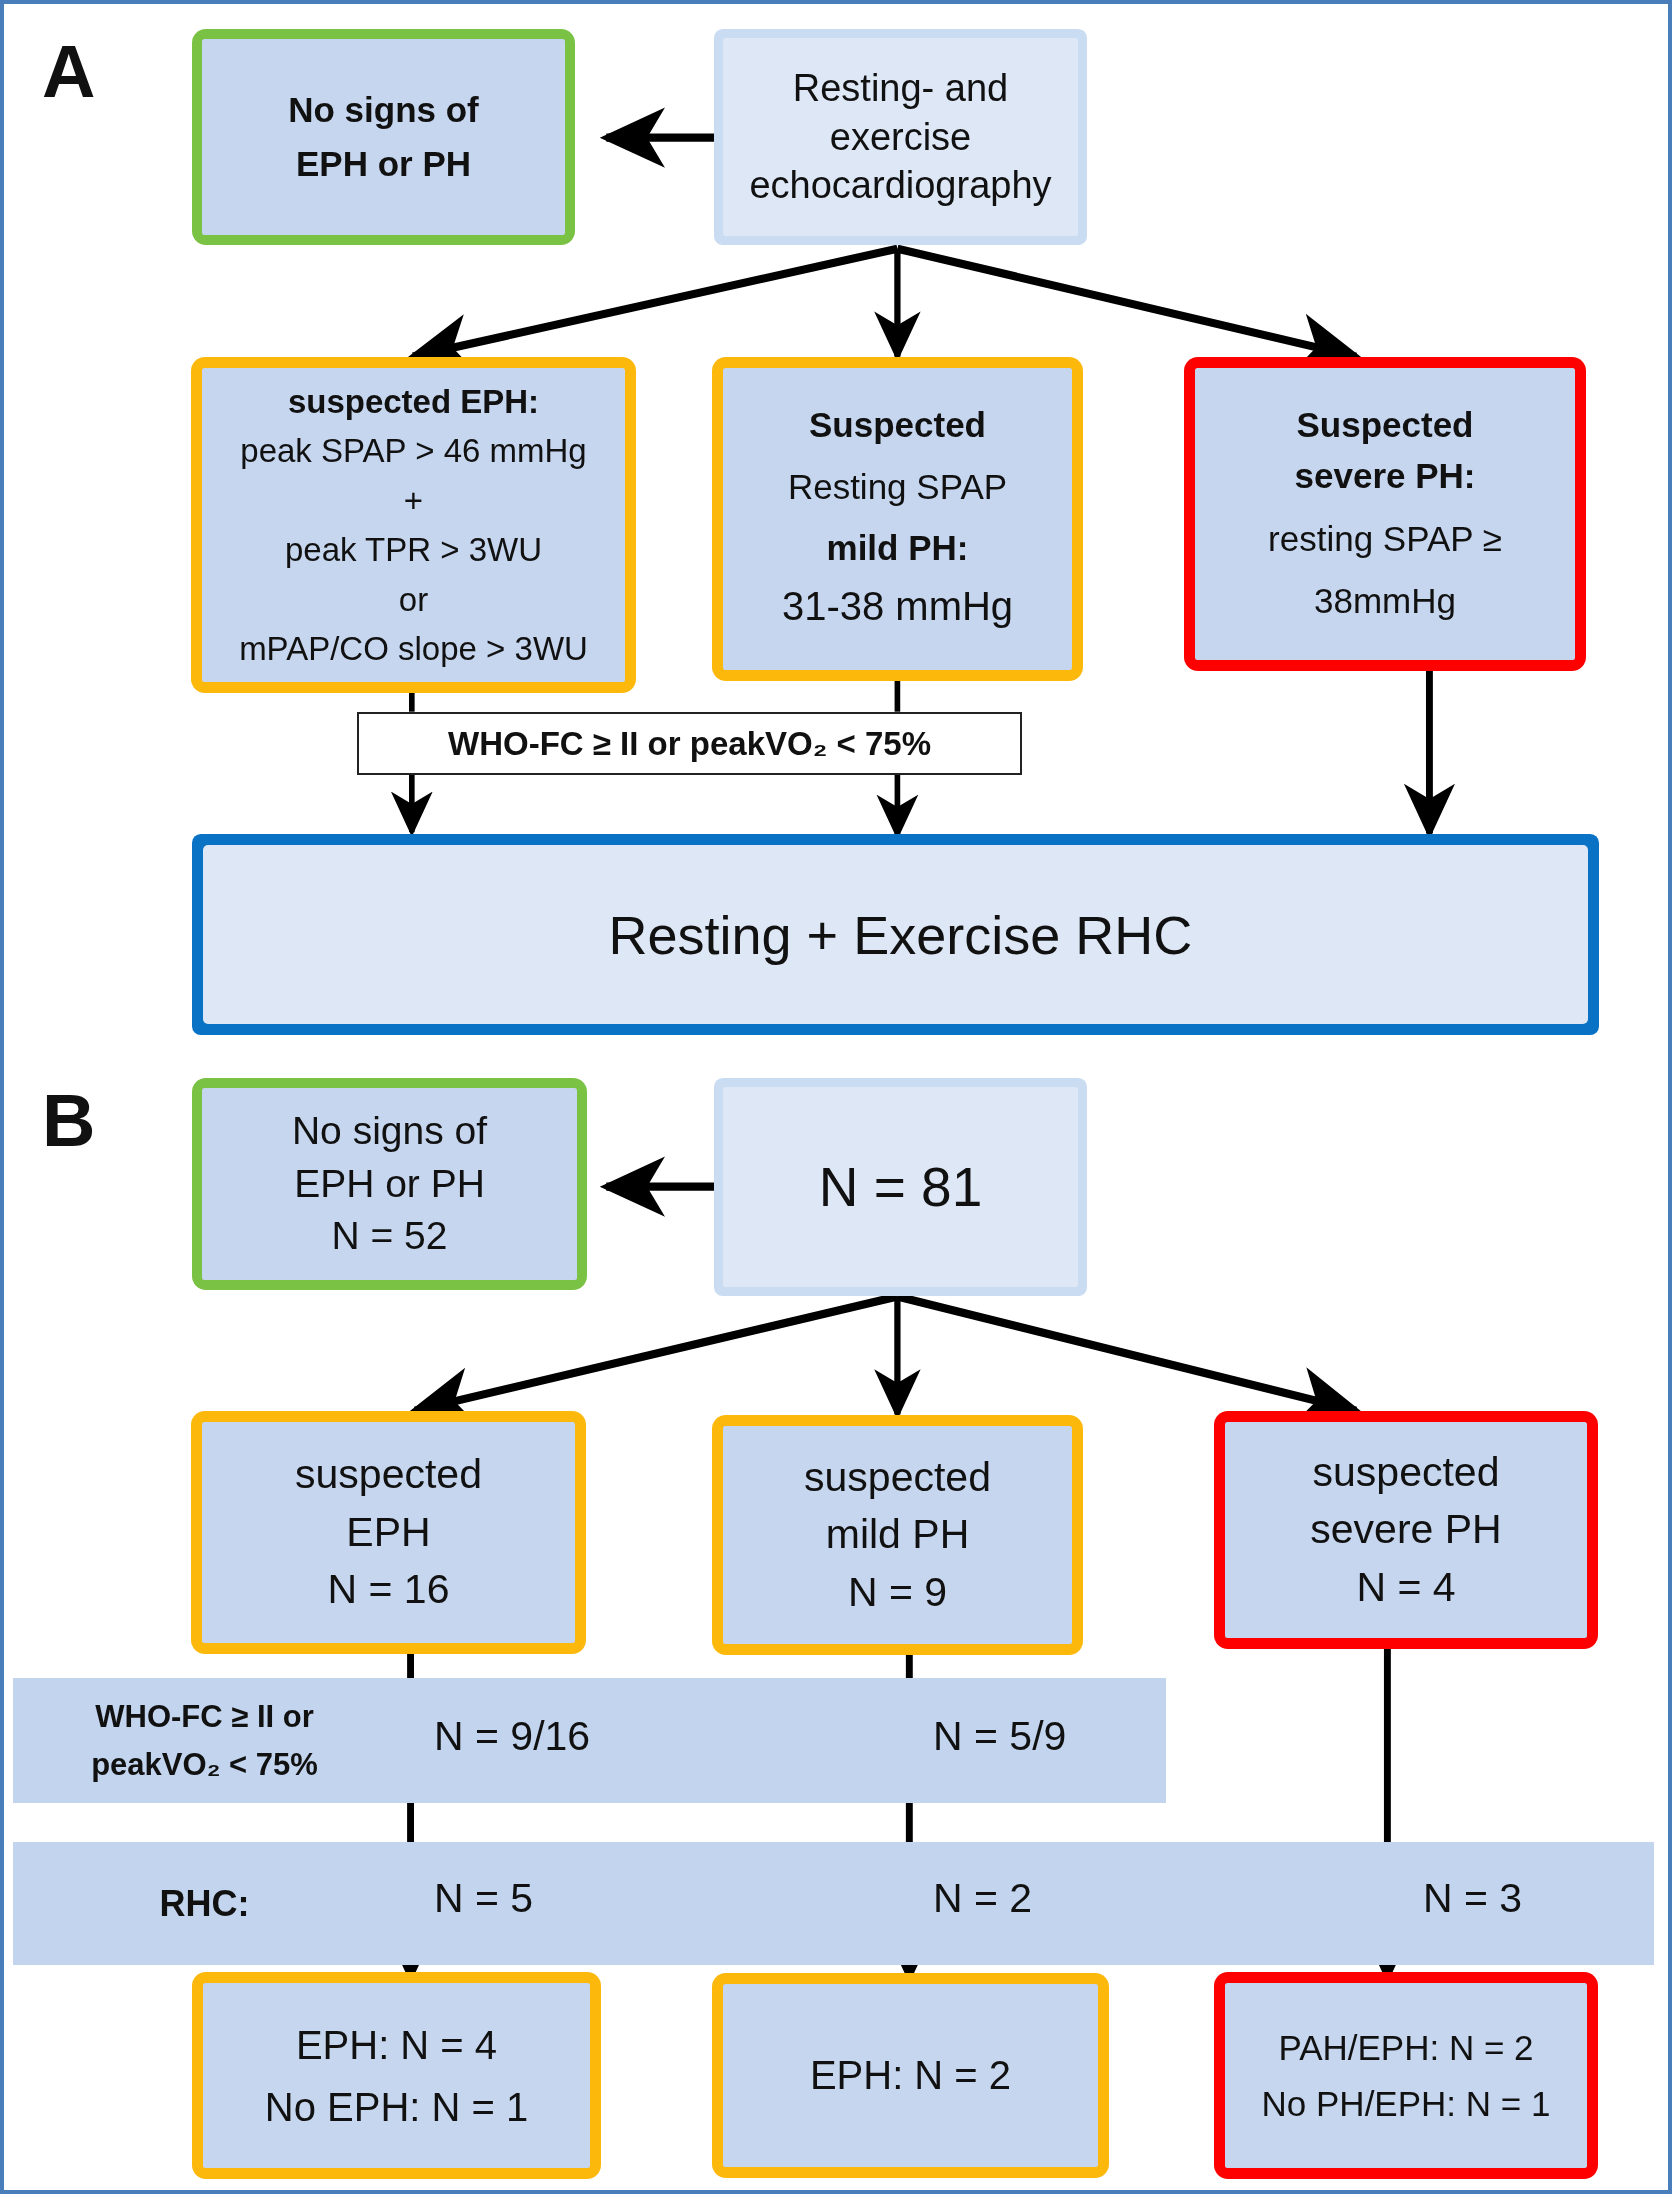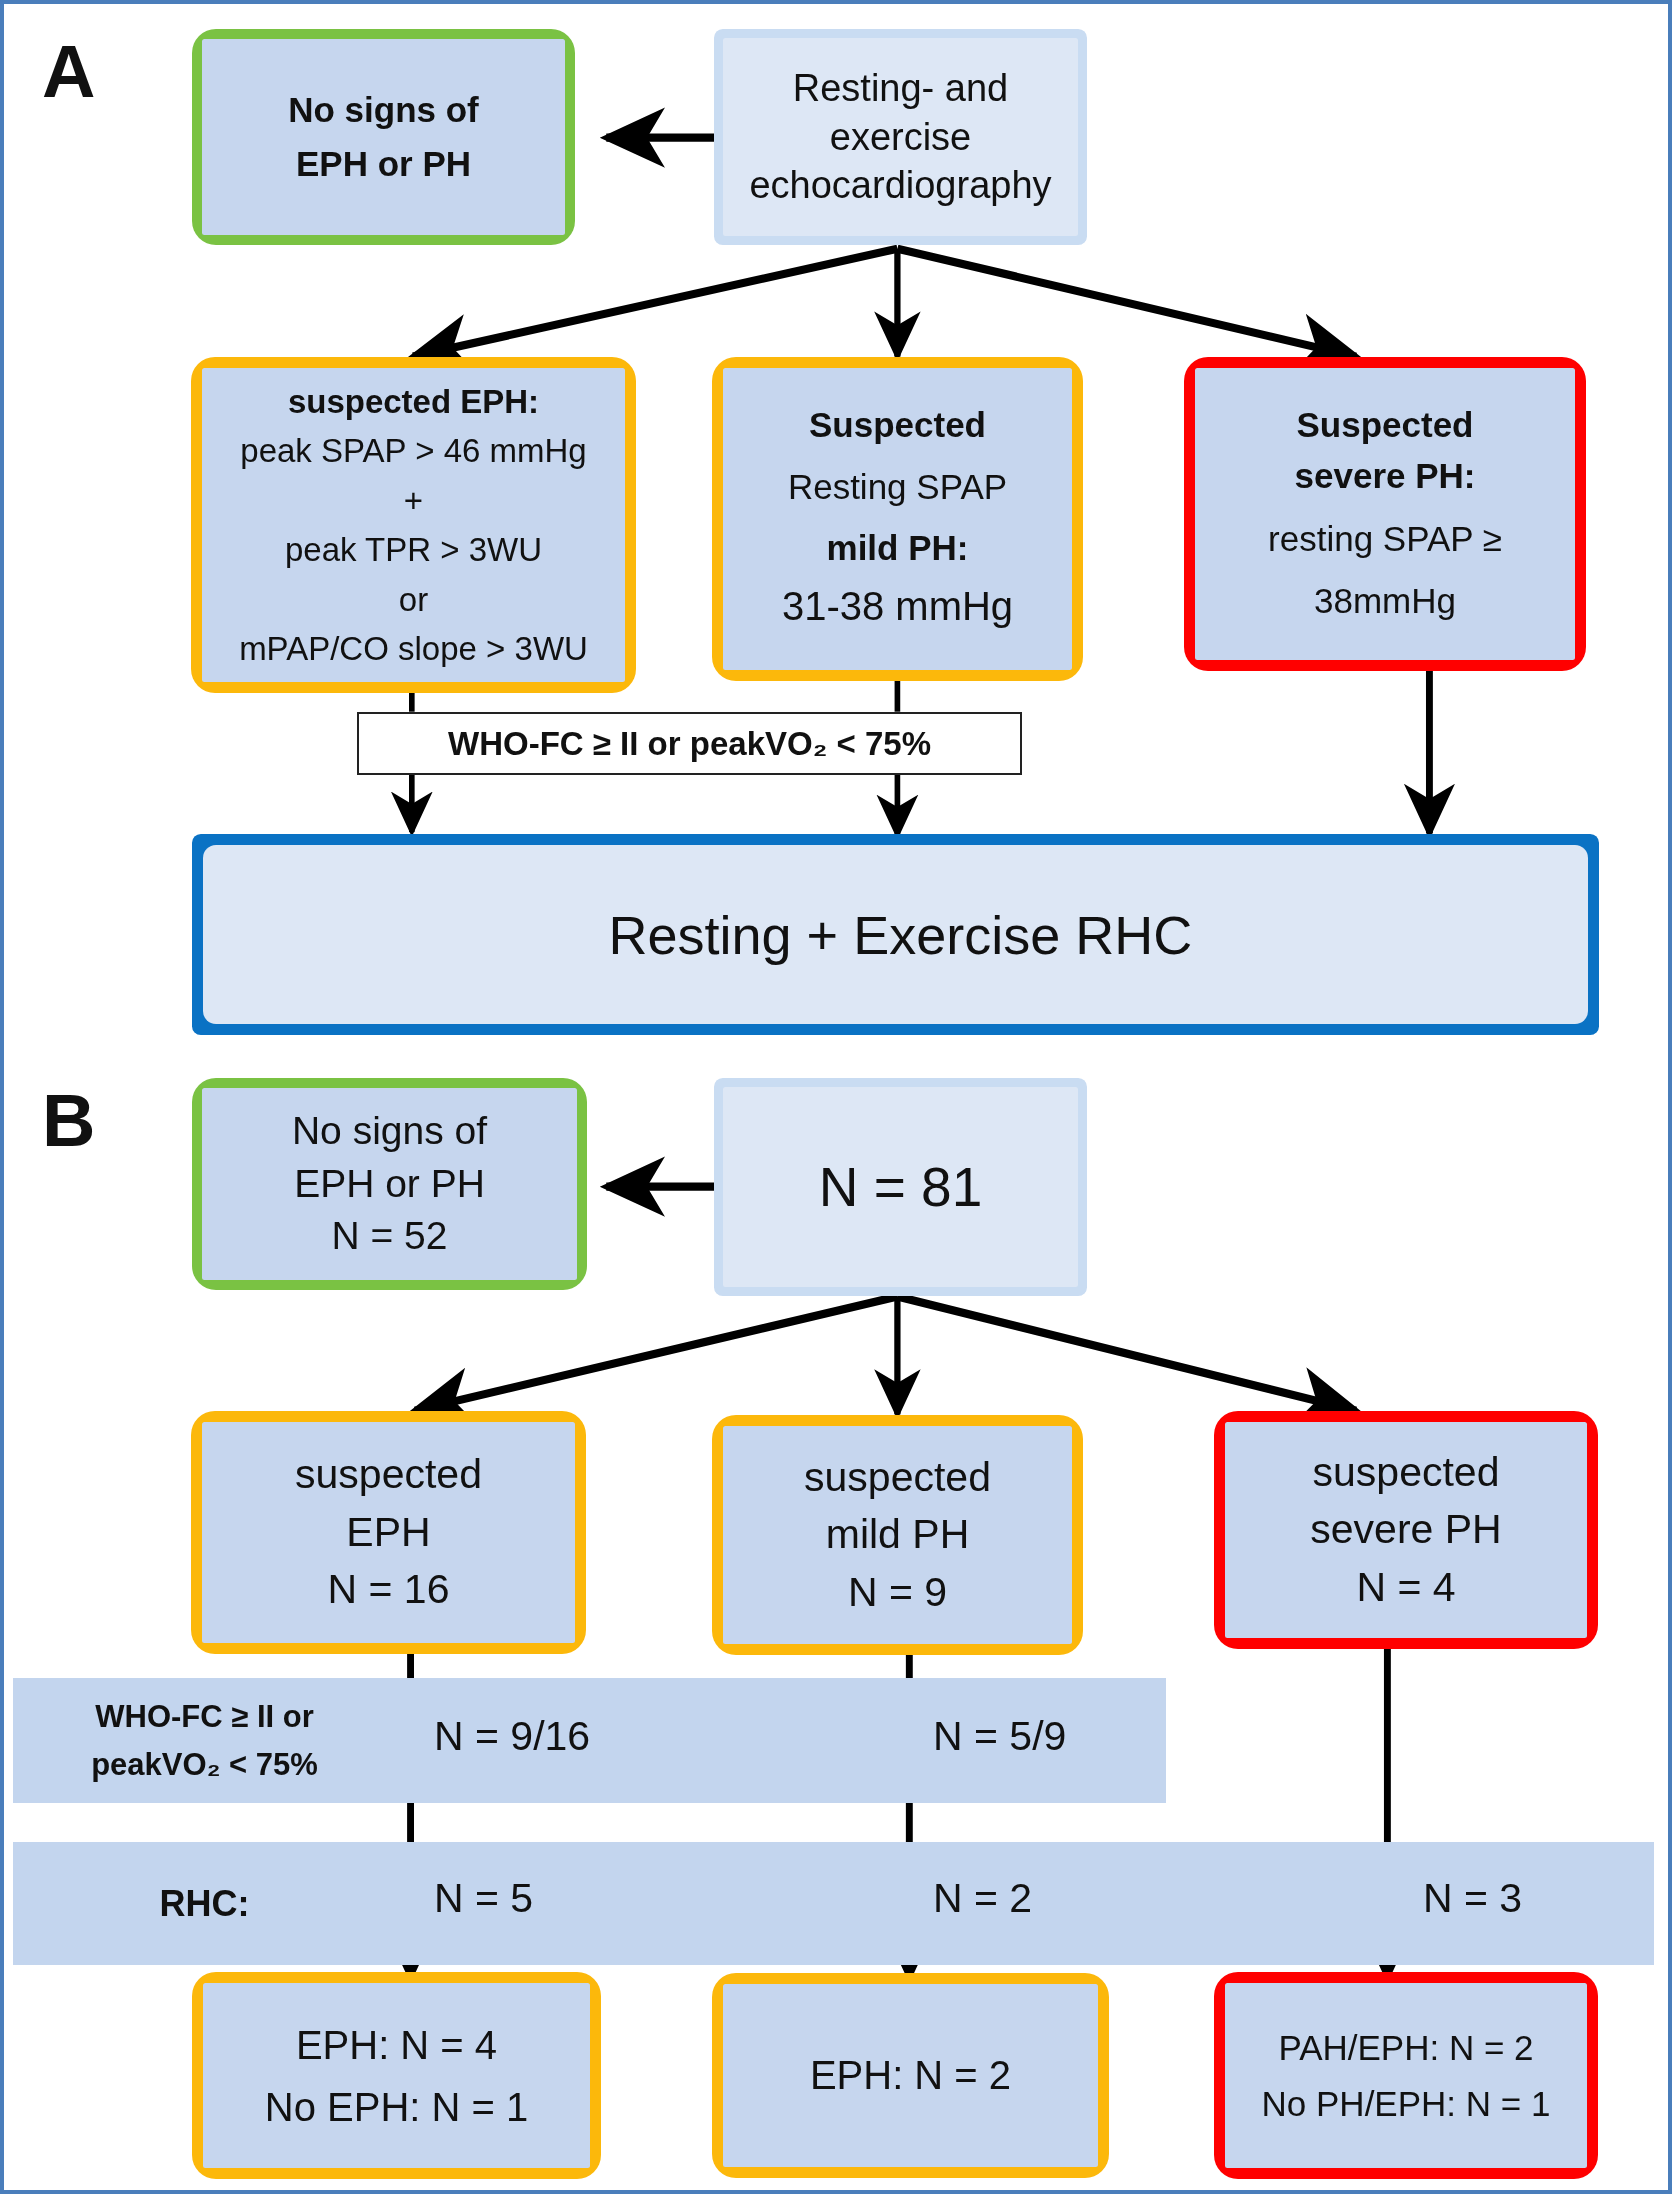--- a/index.html
+++ b/index.html
@@ -19,41 +19,41 @@
     line-height:1;
     color:#111;
     font-family:"Liberation Sans", sans-serif;
   }
   
   .node{
     position:absolute;
     box-sizing:border-box;
     display:flex;align-items:center;justify-content:center;
     text-align:center;
-    border-radius:24px;
+    border-radius:14px;
     color:#111;
   }
   .node .inner{
     width:100%;height:100%;
     box-sizing:border-box;
     display:flex;flex-direction:column;
     align-items:center;justify-content:center;
     background:#c6d6ee;
     border-radius:2.5px;
     padding:3.8px 6.3px;
   }
   .node .line{display:block;width:100%;}
   
   .b-green{background:#7ac243;padding:10px;}
   .b-orange{background:#fcb80b;padding:11.3px;}
   .b-red{background:#ff0000;padding:11.3px;}
   .b-blue{background:#0a72c4;padding:11.3px;border-radius:8.8px;}
   .b-plain{background:#c9dcf2;padding:8.8px;border-radius:8.8px;}
   .b-plain .inner{background:#dde7f5;}
-  .b-blue .inner{background:#dde7f5;border-radius:13px;padding-left:16px;}
+  .b-blue .inner{background:#dde7f5;border-radius:5px;padding-left:16px;}
   
   .label-rect{
     position:absolute;
     box-sizing:border-box;
     background:#ffffff;
     border:2.5px solid #222;
     display:flex;align-items:center;justify-content:center;
     font-weight:bold;
     color:#111;
   }

